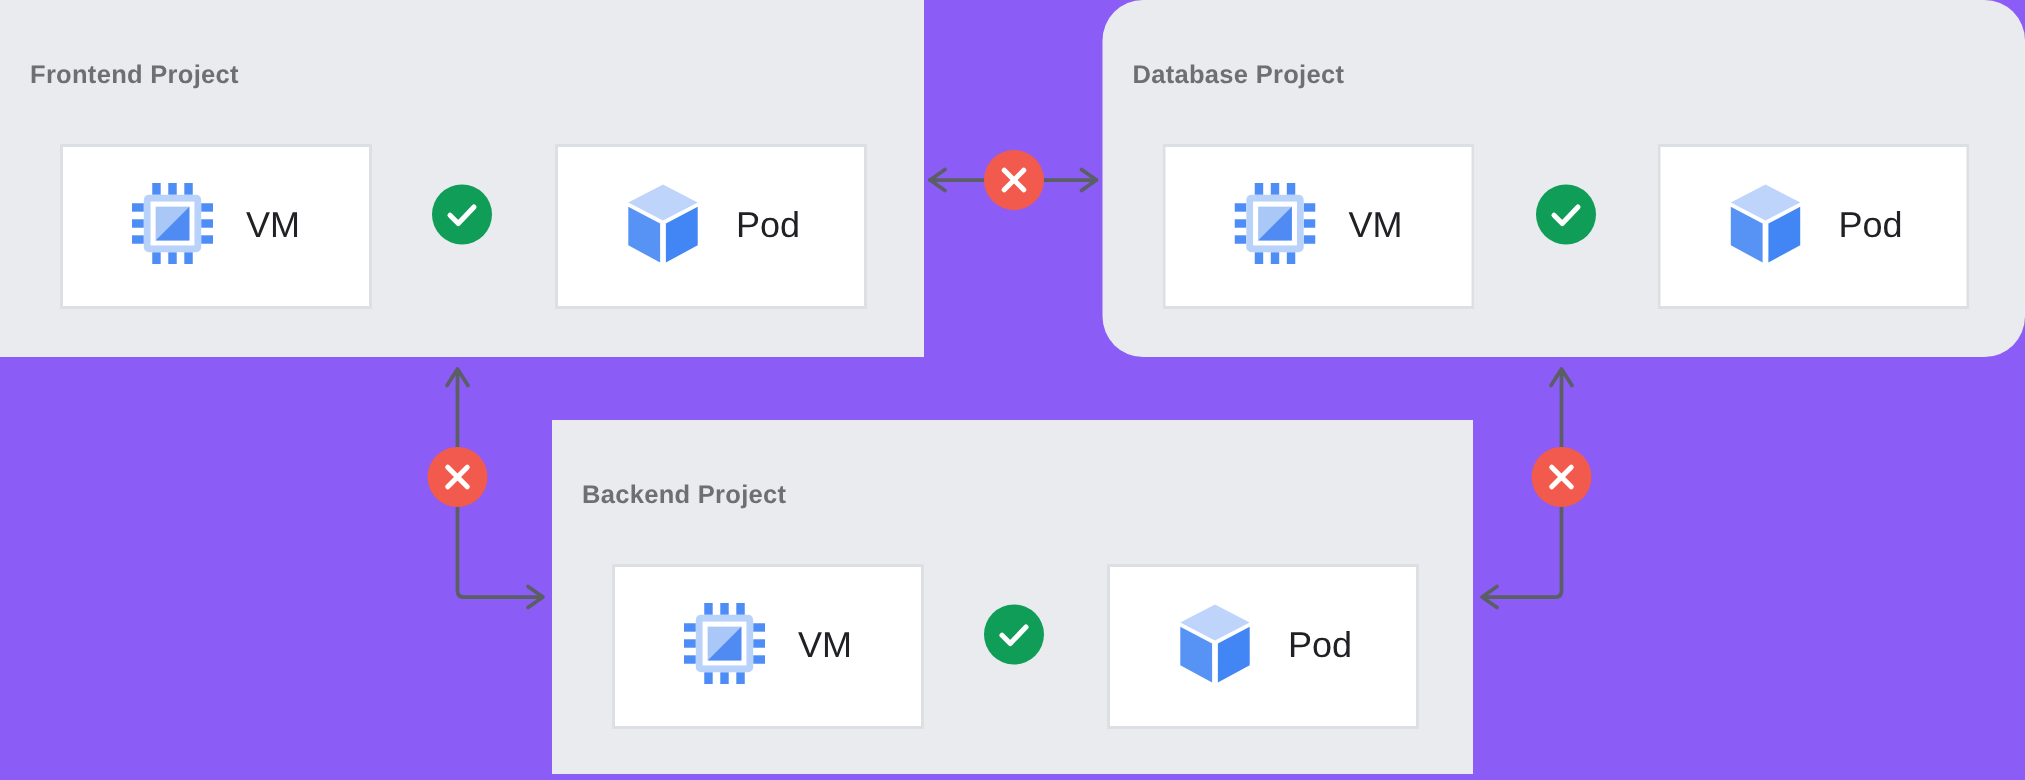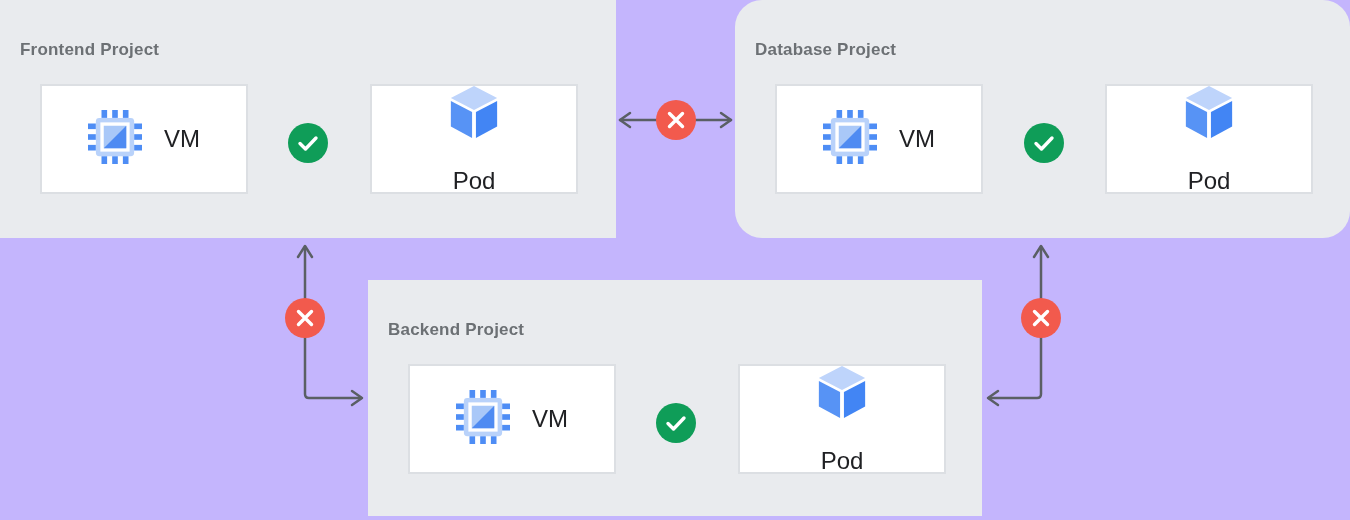--- a/index.html
+++ b/index.html
@@ -1,38 +1,38 @@
 <!DOCTYPE html>
 <html><head>
 <meta charset="utf-8">
 <style>
   html,body{margin:0;padding:0;}
   body{
     width:1350px;height:520px;overflow:hidden;background:#ffffff;
     font-family:"Liberation Sans","DejaVu Sans",sans-serif;
   }
-  .canvas{position:relative;width:1350px;height:520px;background:#c4b5fd;}
+  .canvas{position:relative;width:1350px;height:520px;background:#8b5cf6;}
 
   .panel{position:absolute;background:#e9ebee;}
   .panel-frontend{left:0;top:0;width:616px;height:238px;}
   .panel-database{left:735px;top:0;width:615px;height:238px;border-radius:27px;}
   .panel-backend{left:368px;top:280px;width:614px;height:236px;}
 
   .panel-title{
     position:absolute;left:20px;top:26px;
     font-size:17px;line-height:20px;color:#6c7074;letter-spacing:.2px;
   }
 
   .node{
-    position:absolute;top:84px;width:208px;height:110px;box-sizing:border-box;
+    position:absolute;top:96px;width:208px;height:110px;box-sizing:border-box;
     background:#ffffff;border:2px solid #dcdfe3;
     display:flex;align-items:center;justify-content:center;gap:22px;
   }
   .node-vm{left:40px;}
-  .node-pod{left:370px;flex-direction:column;}
+  .node-pod{left:370px;}
   .node-label{font-size:24px;color:#202124;}
 
   .wires{position:absolute;left:0;top:0;pointer-events:none;}
   .wire{stroke:#5a5f64;stroke-width:2.5;fill:none;stroke-linecap:round;stroke-linejoin:round;}
 
   .badge{
     position:absolute;width:40px;height:40px;border-radius:50%;
     display:flex;align-items:center;justify-content:center;
   }
   .badge-allowed{background:#0f9d58;}

